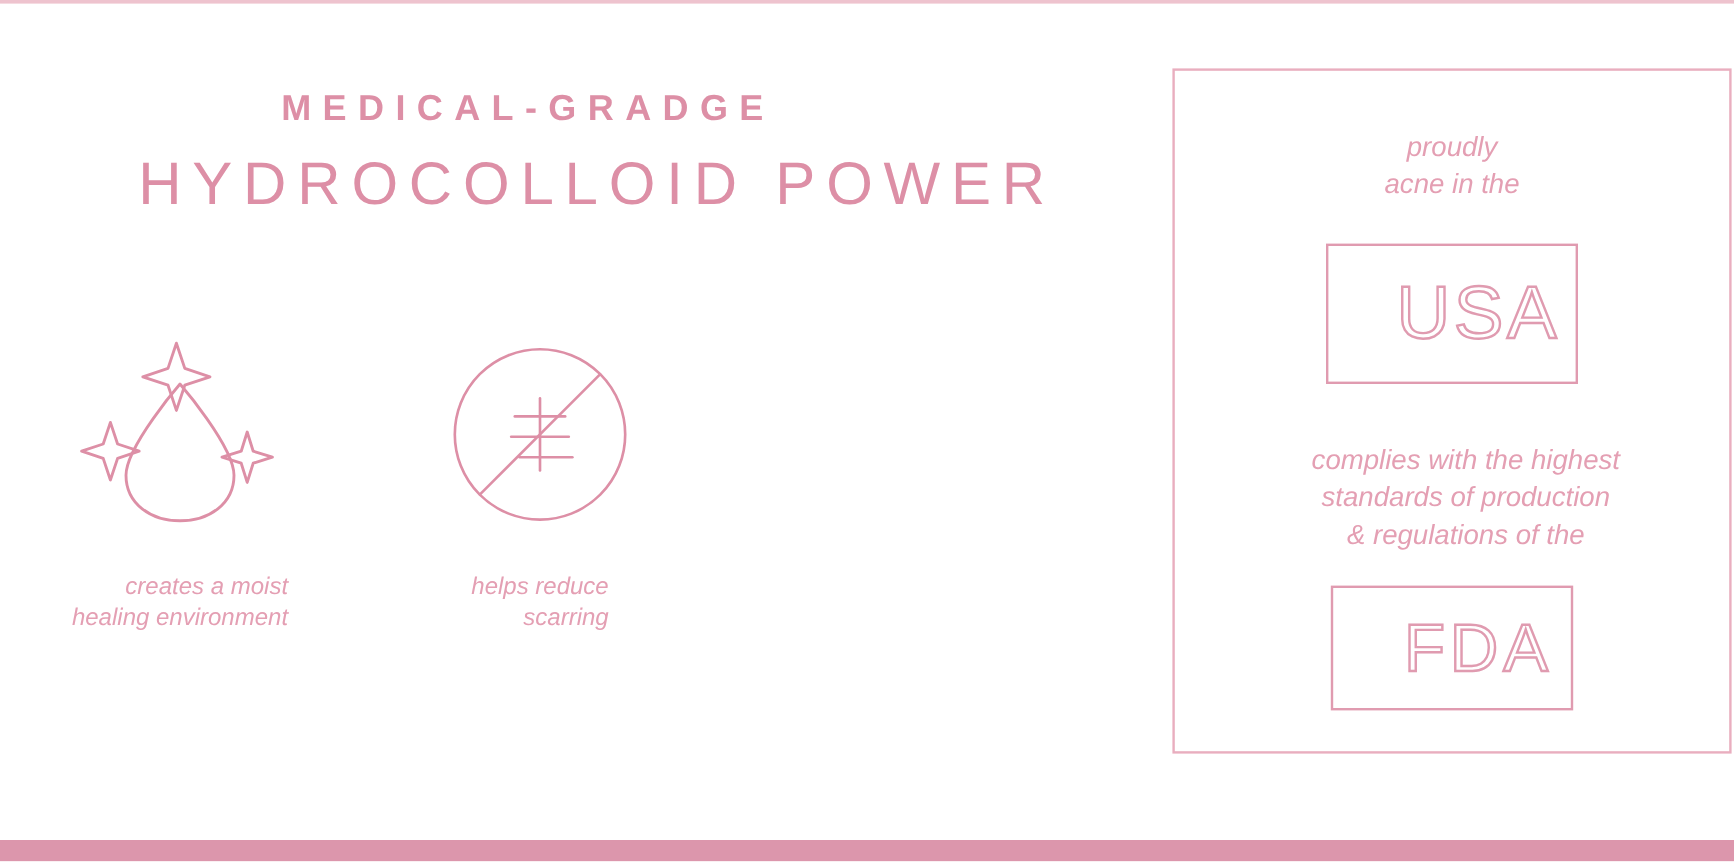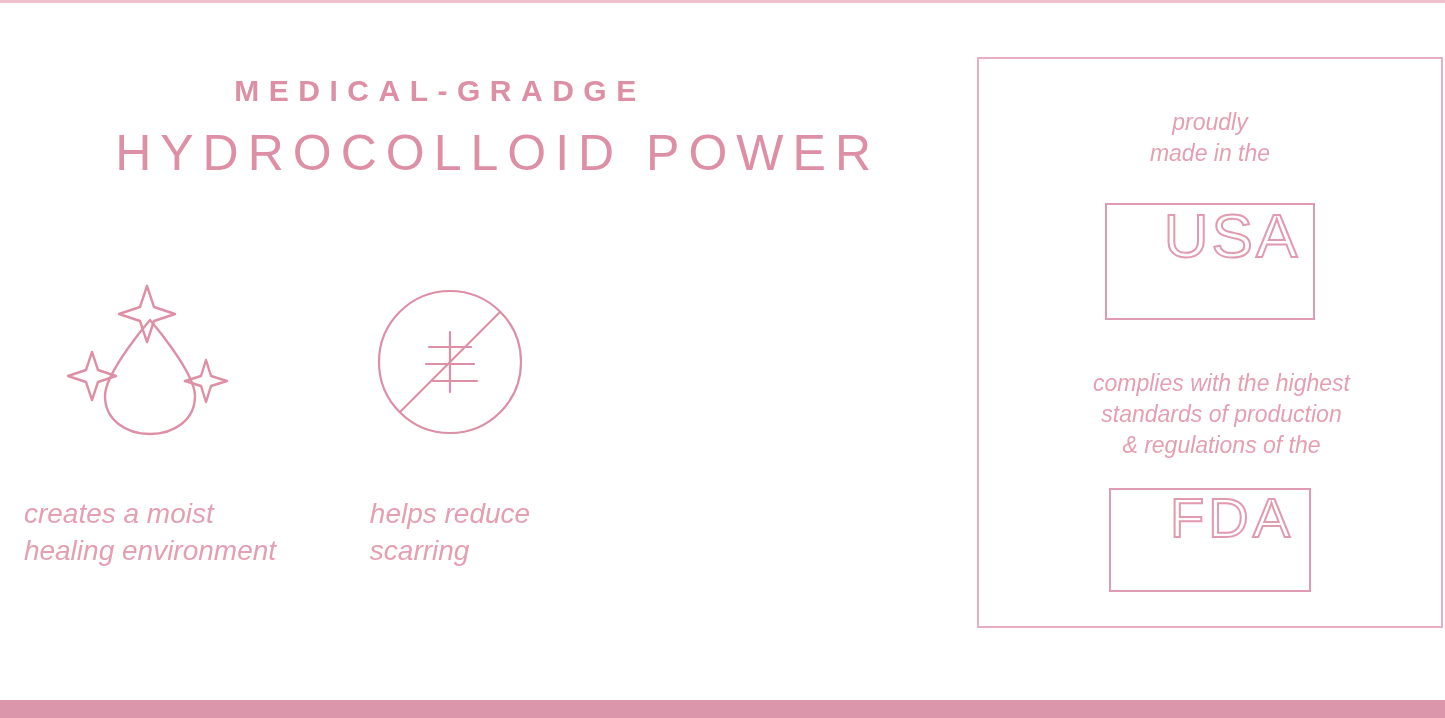--- a/index.html
+++ b/index.html
@@ -75,26 +75,26 @@
     flex-direction: column;
     align-items: center;
   }
   .feature-icon {
     height: 200px;
     display: flex;
     align-items: center;
     justify-content: center;
   }
   .feature-caption {
-    margin-top: 34px;
+    margin-top: 14px;
     color: #e49fb3;
-    font-size: 28px;
+    font-size: 20px;
     font-style: italic;
     line-height: 1.32;
-    text-align: left;
+    text-align: right;
     white-space: pre-line;
   }
 
   
   .panel {
     position: absolute;
     left: 977px;
     top: 57px;
     width: 466px;
     height: 571px;
@@ -118,21 +118,21 @@
     text-align: center;
     white-space: pre-line;
   }
   .panel-text.top { margin-top: 48px; }
   .panel-text.mid { margin-top: 48px; margin-left: 23px; }
 
   .badge-box {
     border: 2.5px solid #e09bb0;
     box-sizing: border-box;
     display: flex;
-    align-items: flex-start;
+    align-items: center;
     justify-content: center;
     padding-left: 44px;
   }
   .badge-usa {
     width: 210px;
     height: 117px;
     margin-top: 34px;
   }
   .badge-fda {
     width: 202px;
@@ -201,21 +201,21 @@
       <div class="feature-caption">helps reduce
 scarring</div>
     </div>
 
   </div>
 
   <div class="panel">
     <div class="panel-inner">
 
       <div class="panel-text top">proudly
-made in the</div>
+acne in the</div>
 
       <div class="badge-box badge-usa">
         <span class="badge-text">USA</span>
       </div>
 
       <div class="panel-text mid">complies with the highest
 standards of production
 &amp; regulations of the</div>
 
       <div class="badge-box badge-fda">

